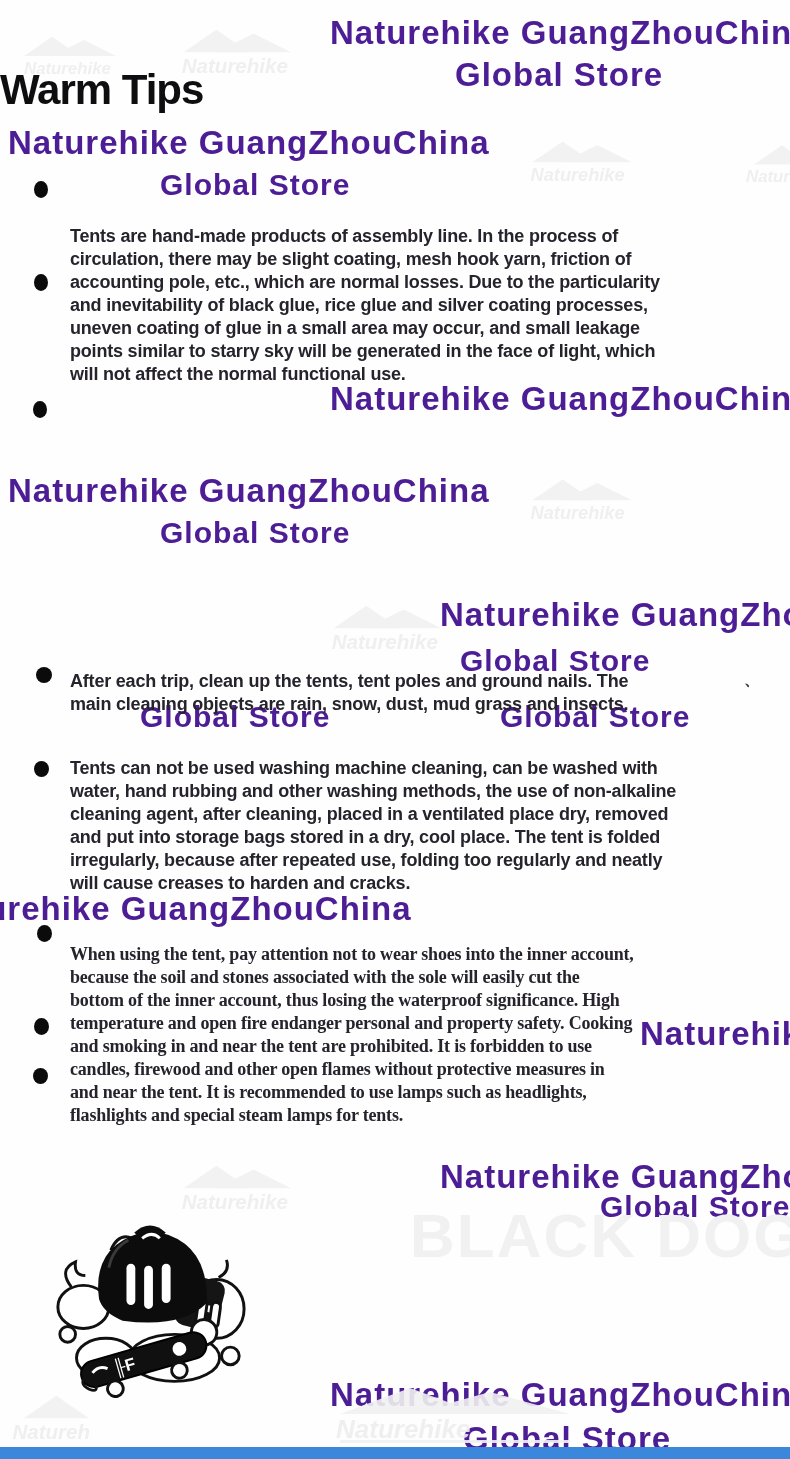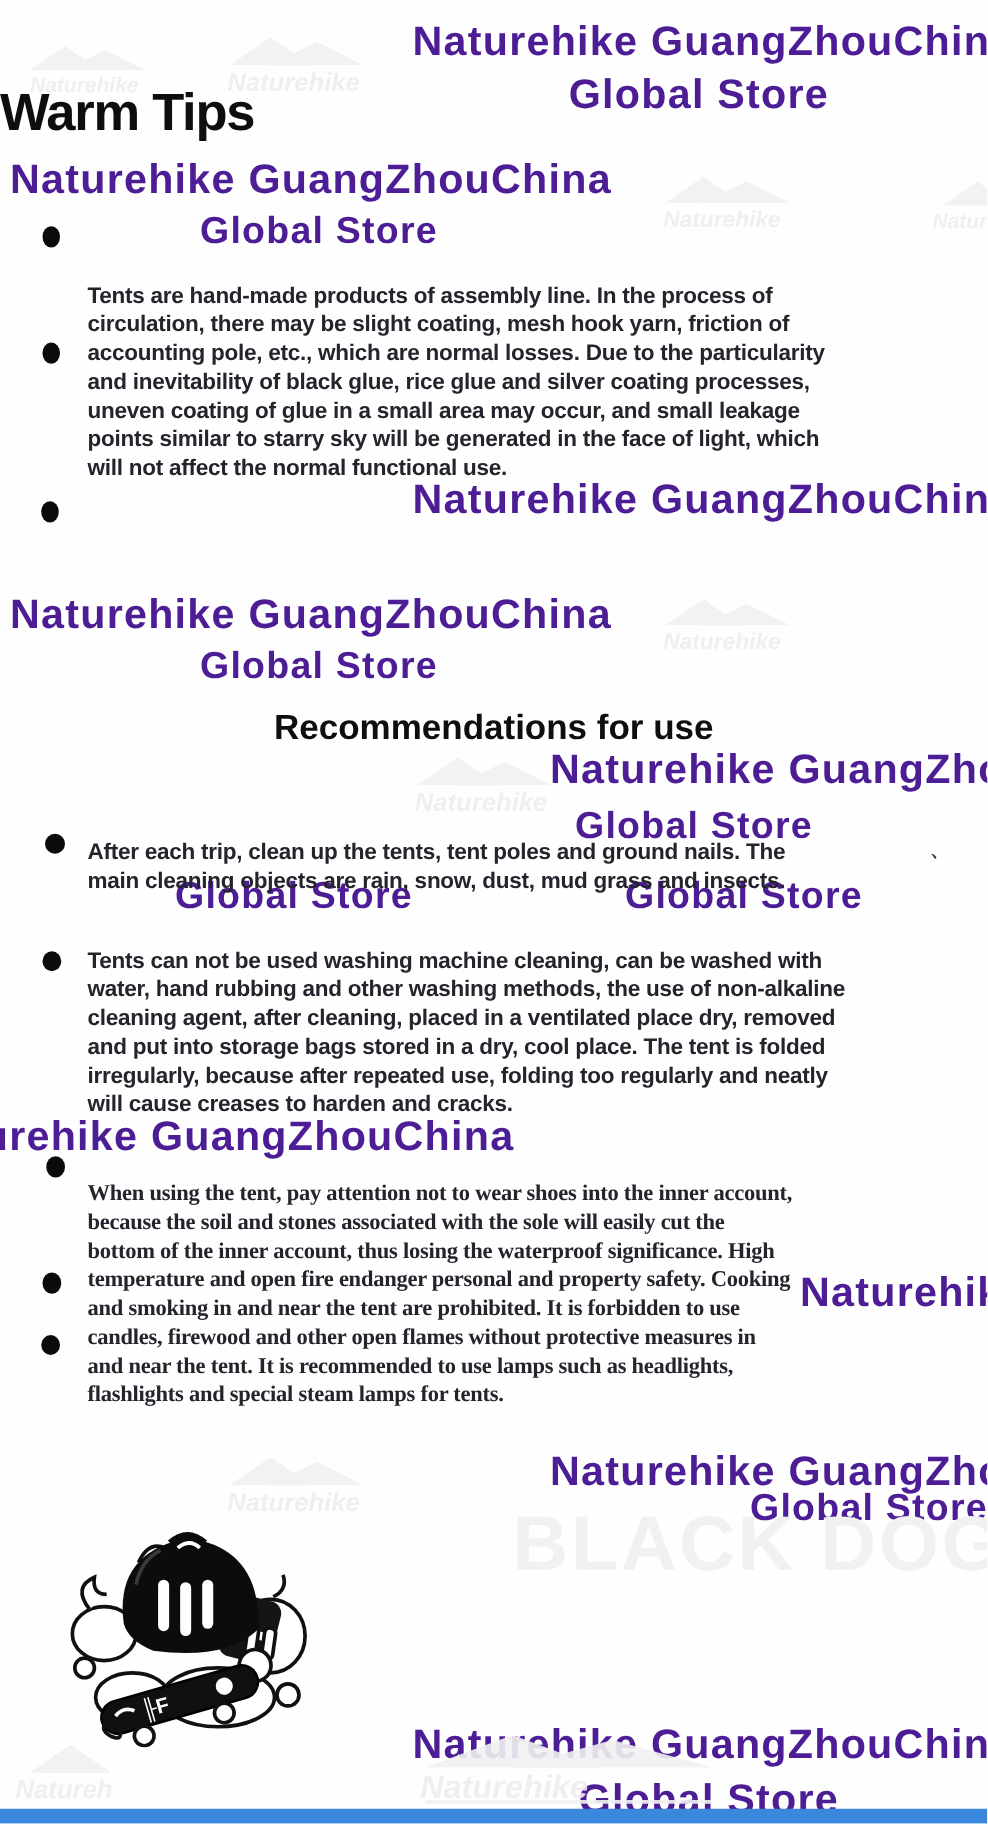--- a/index.html
+++ b/index.html
@@ -197,21 +197,20 @@
     <div class="bullet" style="left:33px; top:1068px; width:15px; height:16px;"></div>
 
     <div class="para" style="top:186px;margin-top:39px;">Tents are hand-made products of assembly line. In the process of
 circulation, there may be slight coating, mesh hook yarn, friction of
 accounting pole, etc., which are normal losses. Due to the particularity
 and inevitability of black glue, rice glue and silver coating processes,
 uneven coating of glue in a small area may occur, and small leakage
 points similar to starry sky will be generated in the face of light, which
 will not affect the normal functional use.</div>
 
-    <div class="h2">Recommendations for use</div>
 
     <div class="para" style="top:670px;">After each trip, clean up the tents, tent poles and ground nails. The
 main cleaning objects are rain, snow, dust, mud grass and insects.</div>
     <div class="stray">、</div>
     <div class="para" style="top:757px;">Tents can not be used washing machine cleaning, can be washed with
 water, hand rubbing and other washing methods, the use of non-alkaline
 cleaning agent, after cleaning, placed in a ventilated place dry, removed
 and put into storage bags stored in a dry, cool place. The tent is folded
 irregularly, because after repeated use, folding too regularly and neatly
 will cause creases to harden and cracks.</div>

